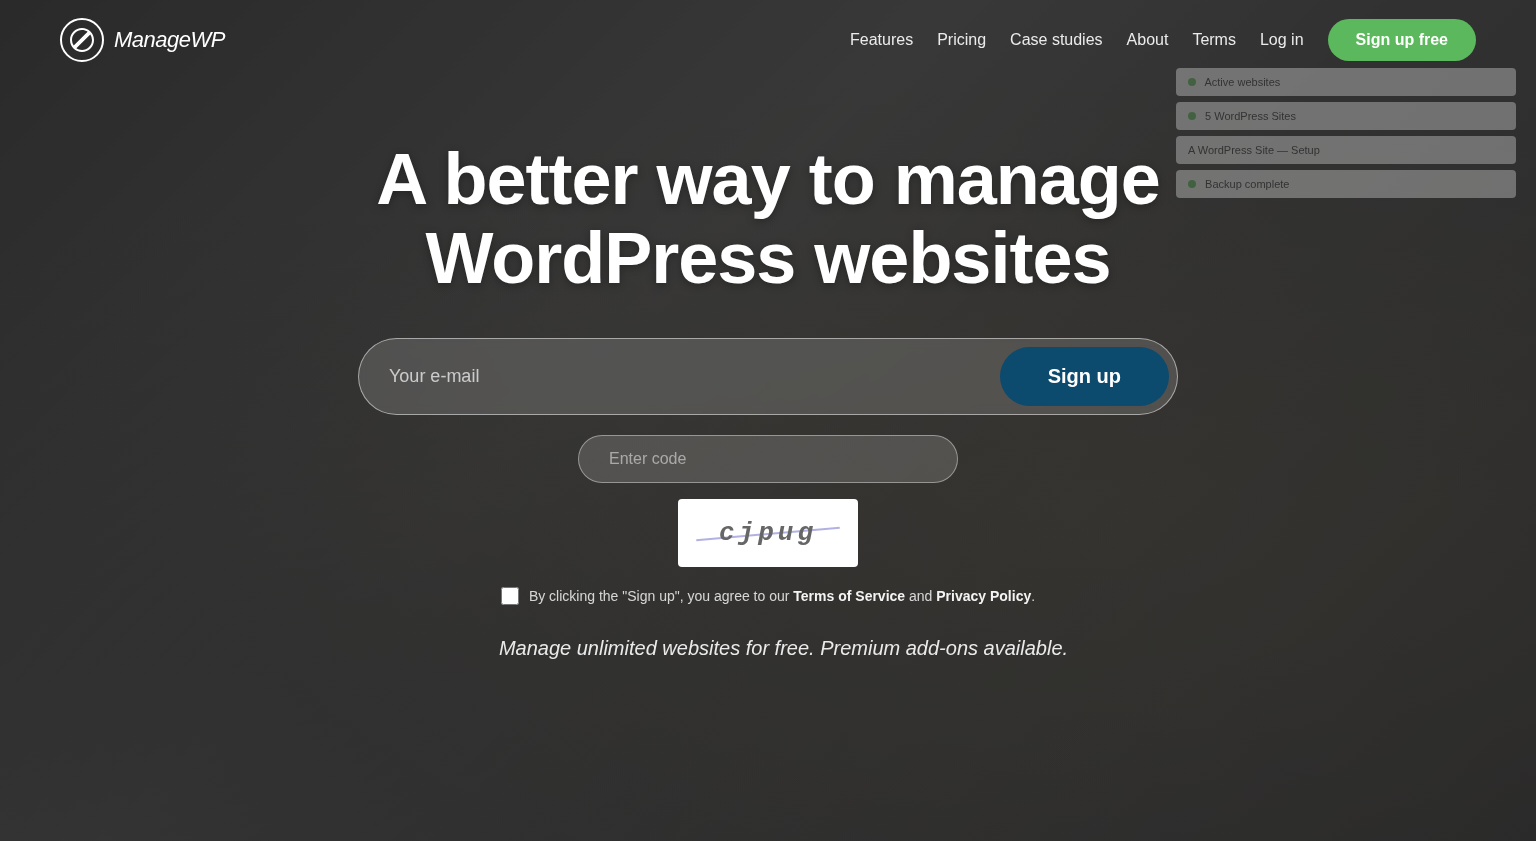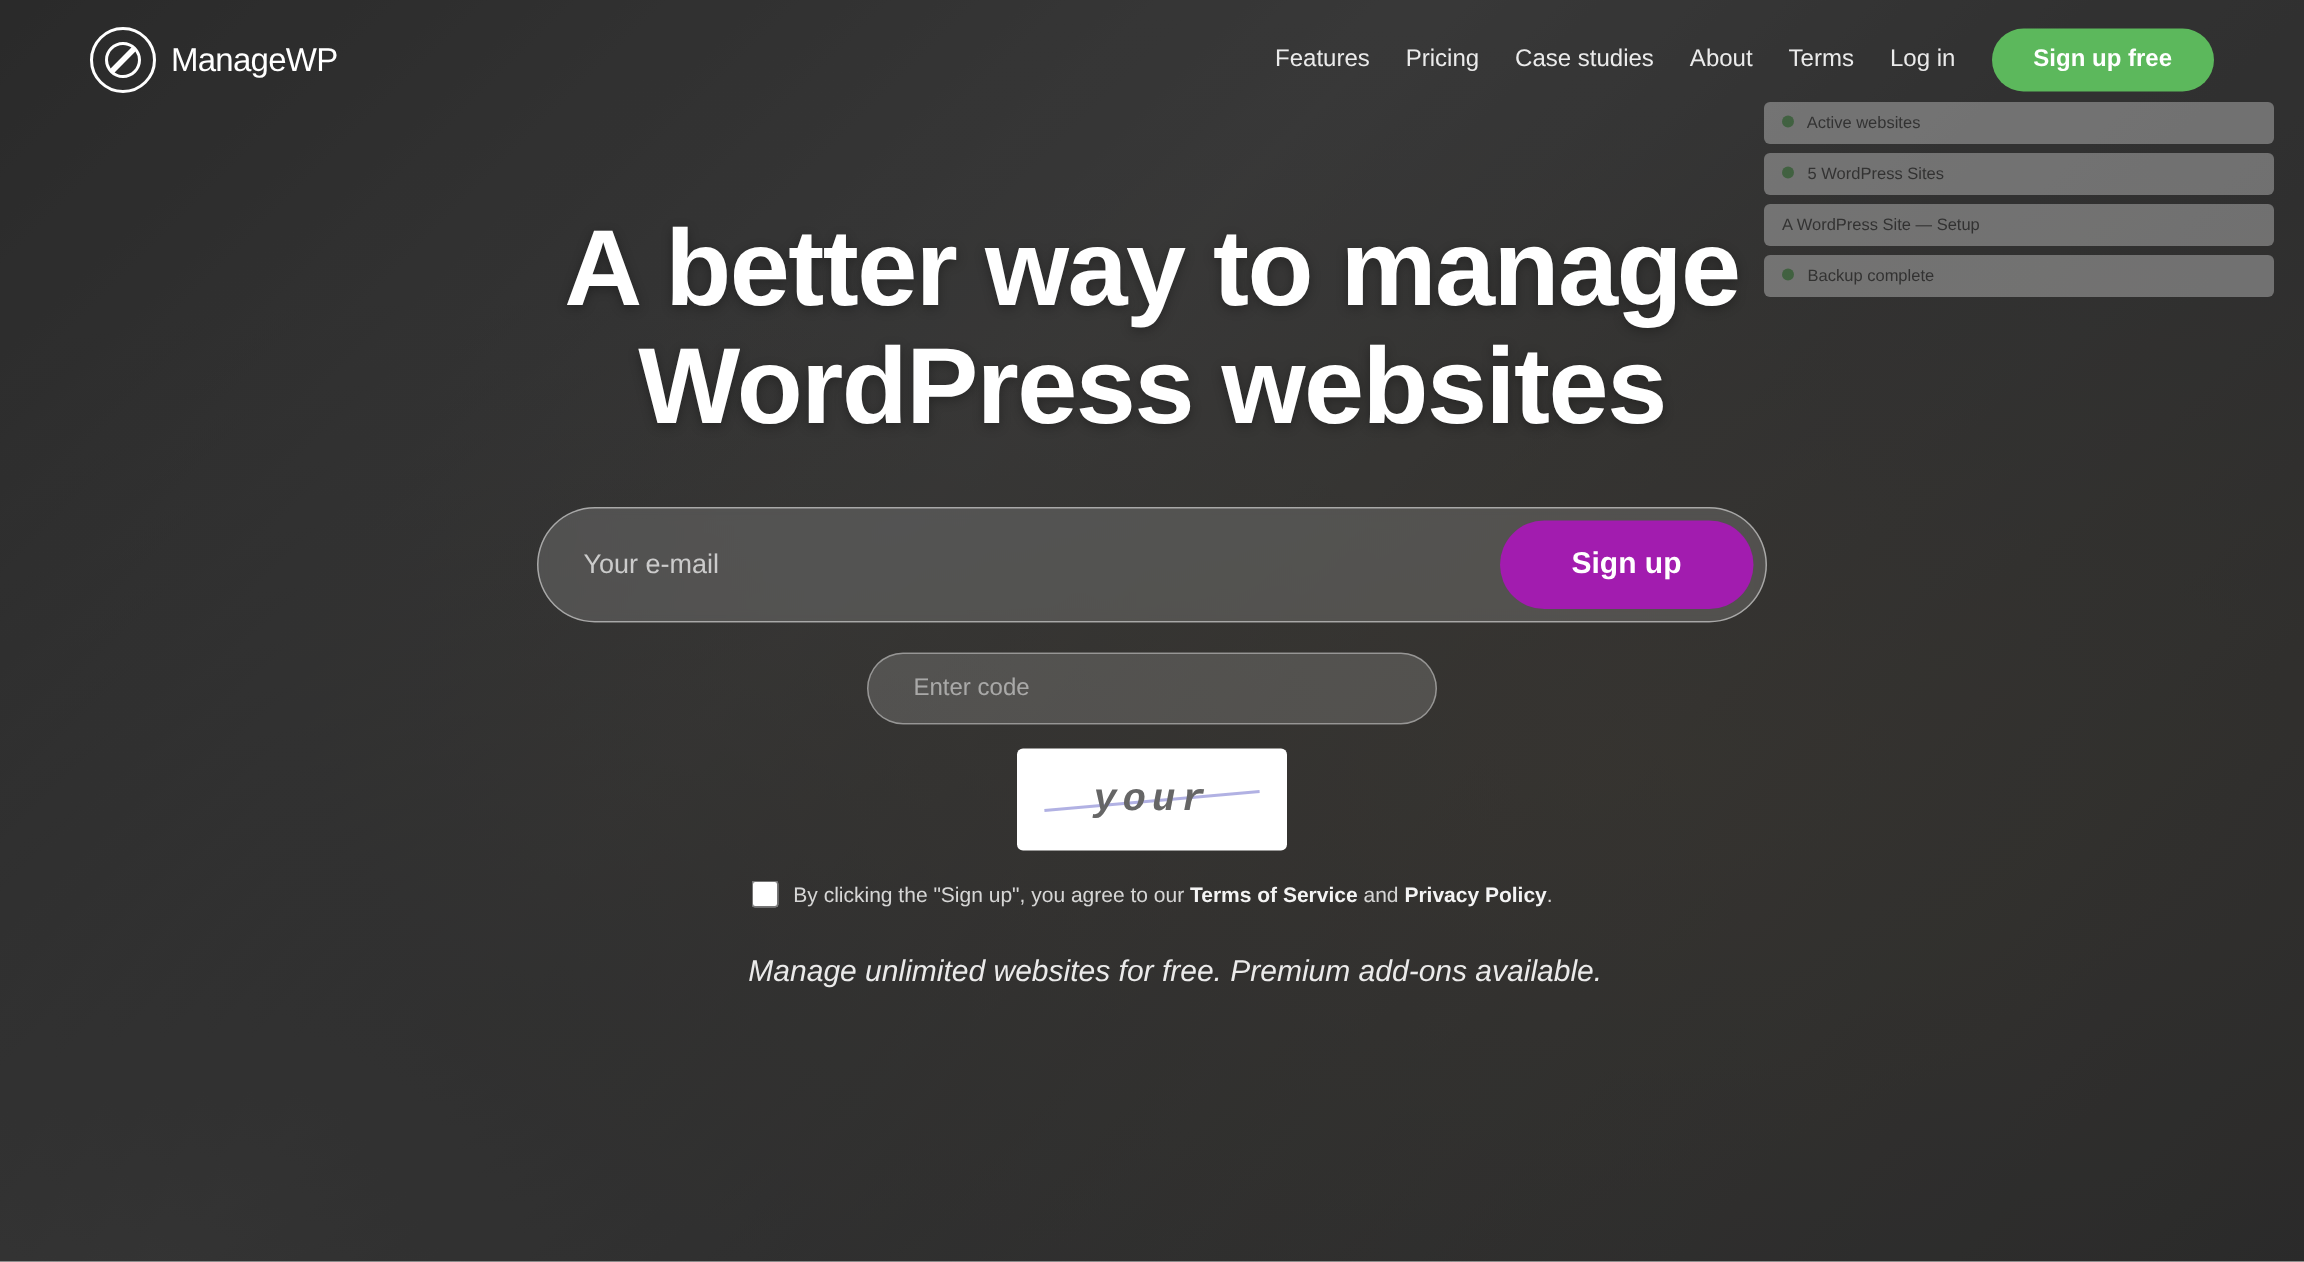--- a/index.html
+++ b/index.html
@@ -83,20 +83,21 @@
       padding: 0 60px;
       height: 80px;
       background: transparent;
     }
 
     .nav-logo {
       display: flex;
       align-items: center;
       gap: 10px;
       text-decoration: none;
+      font-style: italic;
     }
 
     .logo-icon {
       width: 44px;
       height: 44px;
       border: 2px solid white;
       border-radius: 50%;
       display: flex;
       align-items: center;
       justify-content: center;
@@ -194,21 +195,21 @@
       color: rgba(255,255,255,0.7);
       font-size: 18px;
       font-weight: 400;
     }
 
     .email-input::placeholder {
       color: rgba(255,255,255,0.7);
     }
 
     .signup-btn {
-      background: #a21caf;
+      background: #0c4a6e;
       color: white;
       border: none;
       border-radius: 40px;
       padding: 18px 48px;
       font-size: 20px;
       font-weight: 600;
       cursor: pointer;
       white-space: nowrap;
       flex-shrink: 0;
     }
@@ -356,21 +357,21 @@
   <h1 class="hero-title">A better way to manage WordPress websites</h1>
 
   <div class="email-form-row">
     <input class="email-input" type="email" placeholder="Your e-mail" style="">
     <button class="signup-btn">Sign up</button>
   </div>
 
   <div class="captcha-row">
     <input class="captcha-input" type="text" placeholder="Enter code" style="">
     <div class="captcha-image">
-      <span class="captcha-text">your</span>
+      <span class="captcha-text">cjpug</span>
     </div>
   </div>
 
   <div class="terms-row">
     <input type="checkbox" class="terms-checkbox" style="">
     <span>
       <span>By clicking the "Sign up", you agree to our </span><a class="terms-link" href="#">Terms of Service</a><span> and </span><a class="terms-link" href="#">Privacy Policy</a><span>.</span>
     </span>
   </div>
 

